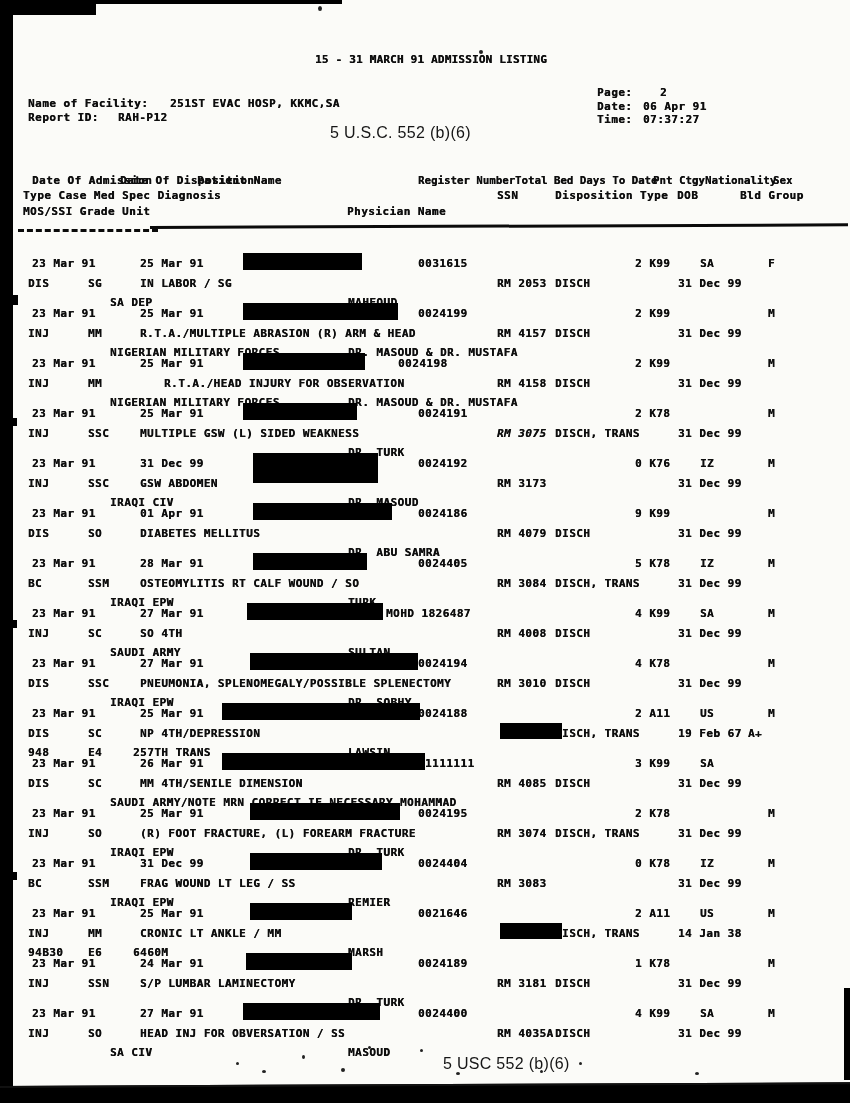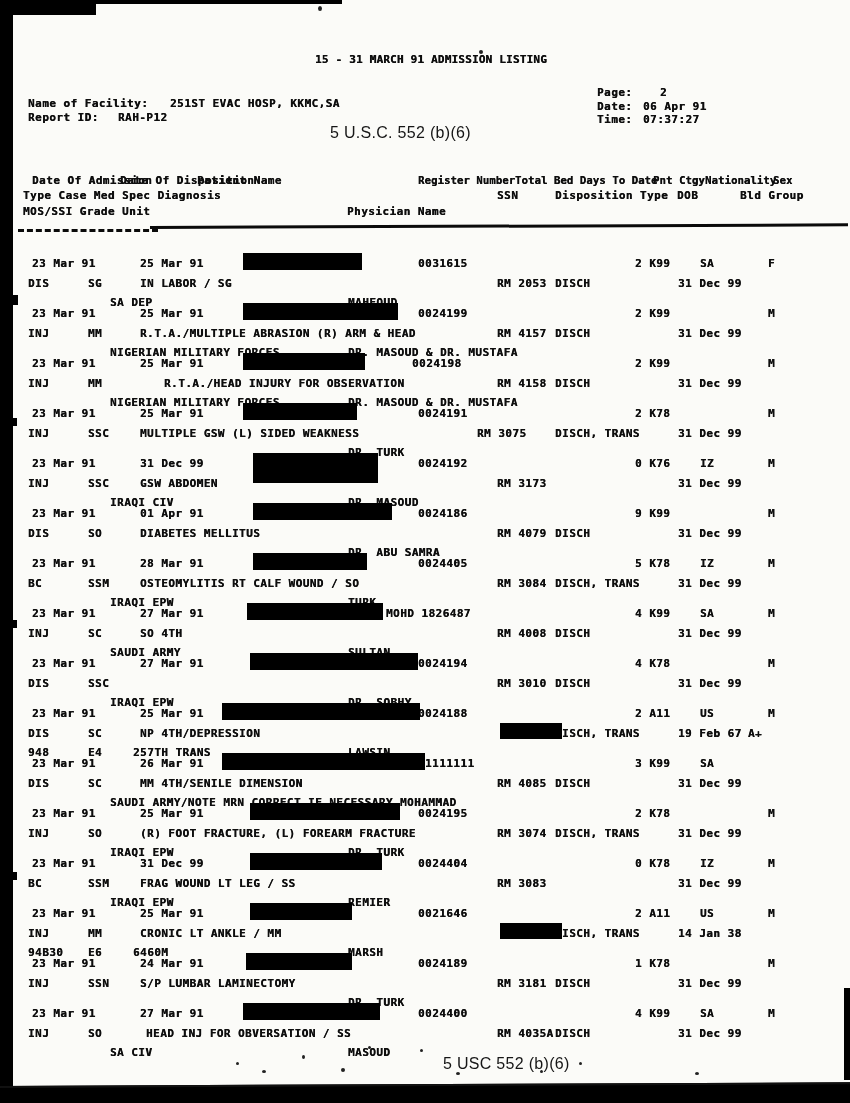--- a/index.html
+++ b/index.html
@@ -123,21 +123,21 @@
         <span class="f ln2" style="left: 497px; text-align: right;">RM 4157</span>
         <span class="f ln2" style="left: 555px;">DISCH</span>
         <span class="f ln2" style="left: 678px;">31 Dec 99</span>
         <span class="f ln3" style="left: 110px;">NIGERIAN MILITARY FORCES</span>
         <span class="f ln3" style="left: 348px;">DR. MASOUD &amp; DR. MUSTAFA</span>
         <div class="redact" style="left: 243px; top: 1px; width: 155px; height: 17px;"></div>
       </div>
       <div class="rec" style="top: 352px;">
         <span class="f ln1" style="left: 32px;">23 Mar 91</span>
         <span class="f ln1" style="left: 140px;">25 Mar 91</span>
-        <span class="f ln1" style="left: 412px;">0024198</span>
+        <span class="f ln1" style="left: 398px;">0024198</span>
         <span class="f ln1" style="left: 635px;">2 K99</span>
         <span class="f ln1" style="left: 768px;">M</span>
         <span class="f ln2" style="left: 28px;">INJ</span>
         <span class="f ln2" style="left: 88px;">MM</span>
         <span class="f ln2" style="left: 140px; margin-left: 24px;">R.T.A./HEAD INJURY FOR OBSERVATION</span>
         <span class="f ln2" style="left: 497px;">RM 4158</span>
         <span class="f ln2" style="left: 555px;">DISCH</span>
         <span class="f ln2" style="left: 678px;">31 Dec 99</span>
         <span class="f ln3" style="left: 110px;">NIGERIAN MILITARY FORCES</span>
         <span class="f ln3" style="left: 348px;">DR. MASOUD &amp; DR. MUSTAFA</span>
@@ -145,21 +145,21 @@
       </div>
       <div class="rec" style="top: 402px;">
         <span class="f ln1" style="left: 32px;">23 Mar 91</span>
         <span class="f ln1" style="left: 140px;">25 Mar 91</span>
         <span class="f ln1" style="left: 418px;">0024191</span>
         <span class="f ln1" style="left: 635px;">2 K78</span>
         <span class="f ln1" style="left: 768px;">M</span>
         <span class="f ln2" style="left: 28px;">INJ</span>
         <span class="f ln2" style="left: 88px;">SSC</span>
         <span class="f ln2" style="left: 140px;">MULTIPLE GSW (L) SIDED WEAKNESS</span>
-        <span class="f ln2" style="left: 477px;">RM 3075</span>
+        <span class="f ln2" style="left: 497px; font-style: italic;">RM 3075</span>
         <span class="f ln2" style="left: 555px;">DISCH, TRANS</span>
         <span class="f ln2" style="left: 678px;">31 Dec 99</span>
         <span class="f ln3" style="left: 348px;">DR. TURK</span>
         <div class="redact" style="left: 243px; top: 1px; width: 114px; height: 17px;"></div>
       </div>
       <div class="rec" style="top: 452px;">
         <span class="f ln1" style="left: 32px;">23 Mar 91</span>
         <span class="f ln1" style="left: 140px;">31 Dec 99</span>
         <span class="f ln1" style="left: 418px;">0024192</span>
         <span class="f ln1" style="left: 635px;">0 K76</span>
@@ -224,20 +224,21 @@
         <div class="redact" style="left: 247px; top: 1px; width: 136px; height: 17px;"></div>
       </div>
       <div class="rec" style="top: 652px;">
         <span class="f ln1" style="left: 32px;">23 Mar 91</span>
         <span class="f ln1" style="left: 140px;">27 Mar 91</span>
         <span class="f ln1" style="left: 418px;">0024194</span>
         <span class="f ln1" style="left: 635px;">4 K78</span>
         <span class="f ln1" style="left: 768px;">M</span>
         <span class="f ln2" style="left: 28px;">DIS</span>
         <span class="f ln2" style="left: 88px;">SSC</span>
+        <span class="f ln2" style="left: 140px;">PNEUMONIA, SPLENOMEGALY/POSSIBLE SPLENECTOMY</span>
         <span class="f ln2" style="left: 497px;">RM 3010</span>
         <span class="f ln2" style="left: 555px;">DISCH</span>
         <span class="f ln2" style="left: 678px;">31 Dec 99</span>
         <span class="f ln3" style="left: 110px;">IRAQI EPW</span>
         <span class="f ln3" style="left: 348px;">DR. SOBHY</span>
         <div class="redact" style="left: 250px; top: 1px; width: 168px; height: 17px;"></div>
       </div>
       <div class="rec" style="top: 702px;">
         <span class="f ln1" style="left: 32px;">23 Mar 91</span>
         <span class="f ln1" style="left: 140px;">25 Mar 91</span>
@@ -341,21 +342,21 @@
       </div>
       <div class="rec" style="top: 1002px;">
         <span class="f ln1" style="left: 32px;">23 Mar 91</span>
         <span class="f ln1" style="left: 140px;">27 Mar 91</span>
         <span class="f ln1" style="left: 418px;">0024400</span>
         <span class="f ln1" style="left: 635px;">4 K99</span>
         <span class="f ln1" style="left: 700px;">SA</span>
         <span class="f ln1" style="left: 768px;">M</span>
         <span class="f ln2" style="left: 28px;">INJ</span>
         <span class="f ln2" style="left: 88px;">SO</span>
-        <span class="f ln2" style="left: 146px;">HEAD INJ FOR OBVERSATION / SS</span>
+        <span class="f ln2" style="left: 140px;">HEAD INJ FOR OBVERSATION / SS</span>
         <span class="f ln2" style="left: 497px;">RM 4035A</span>
         <span class="f ln2" style="left: 555px;">DISCH</span>
         <span class="f ln2" style="left: 678px;">31 Dec 99</span>
         <span class="f ln3" style="left: 110px;">SA CIV</span>
         <span class="f ln3" style="left: 348px;">MASOUD</span>
         <div class="redact" style="left: 243px; top: 1px; width: 137px; height: 17px;"></div>
       </div>
     </div>
 
   <div class="stamp" style="left:443px;top:1055px">5 USC 552 (b)(6)</div>

